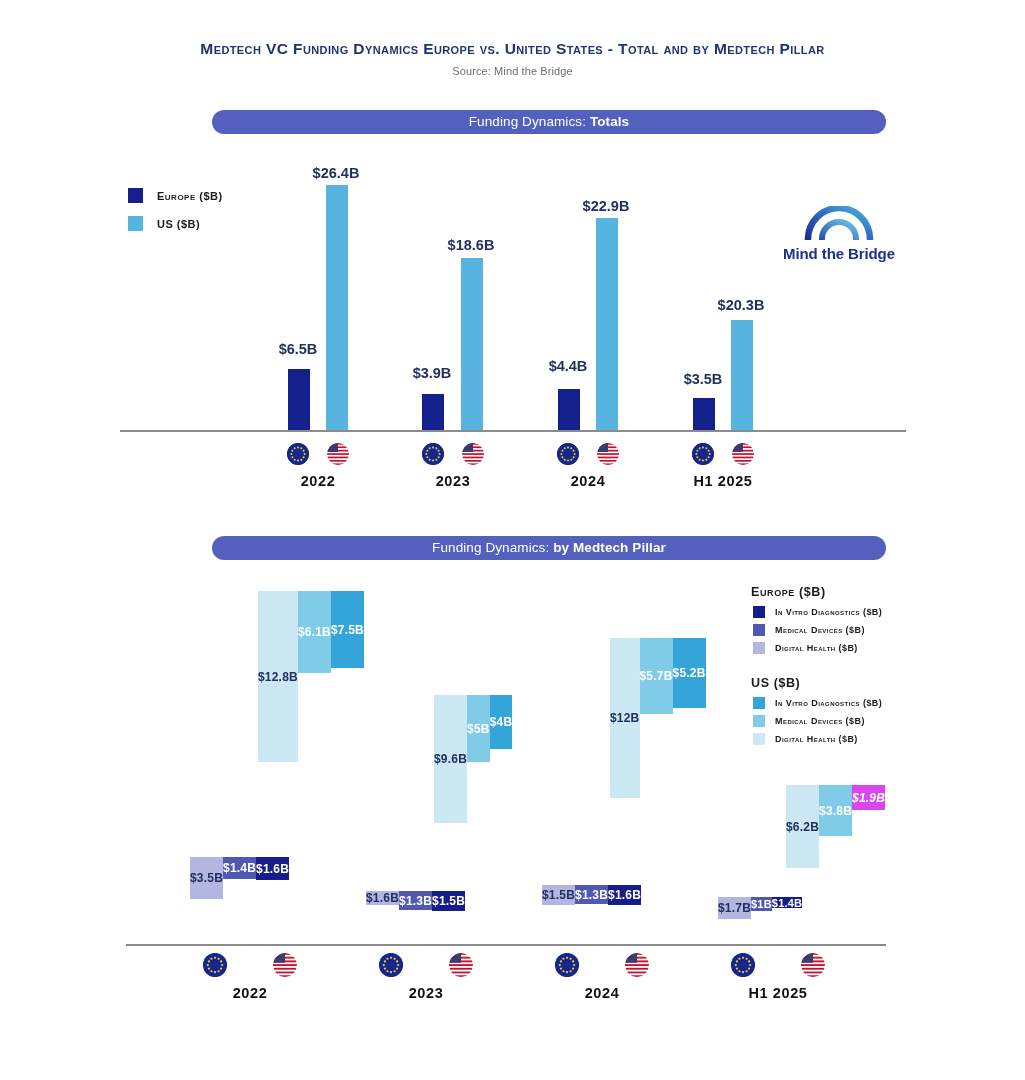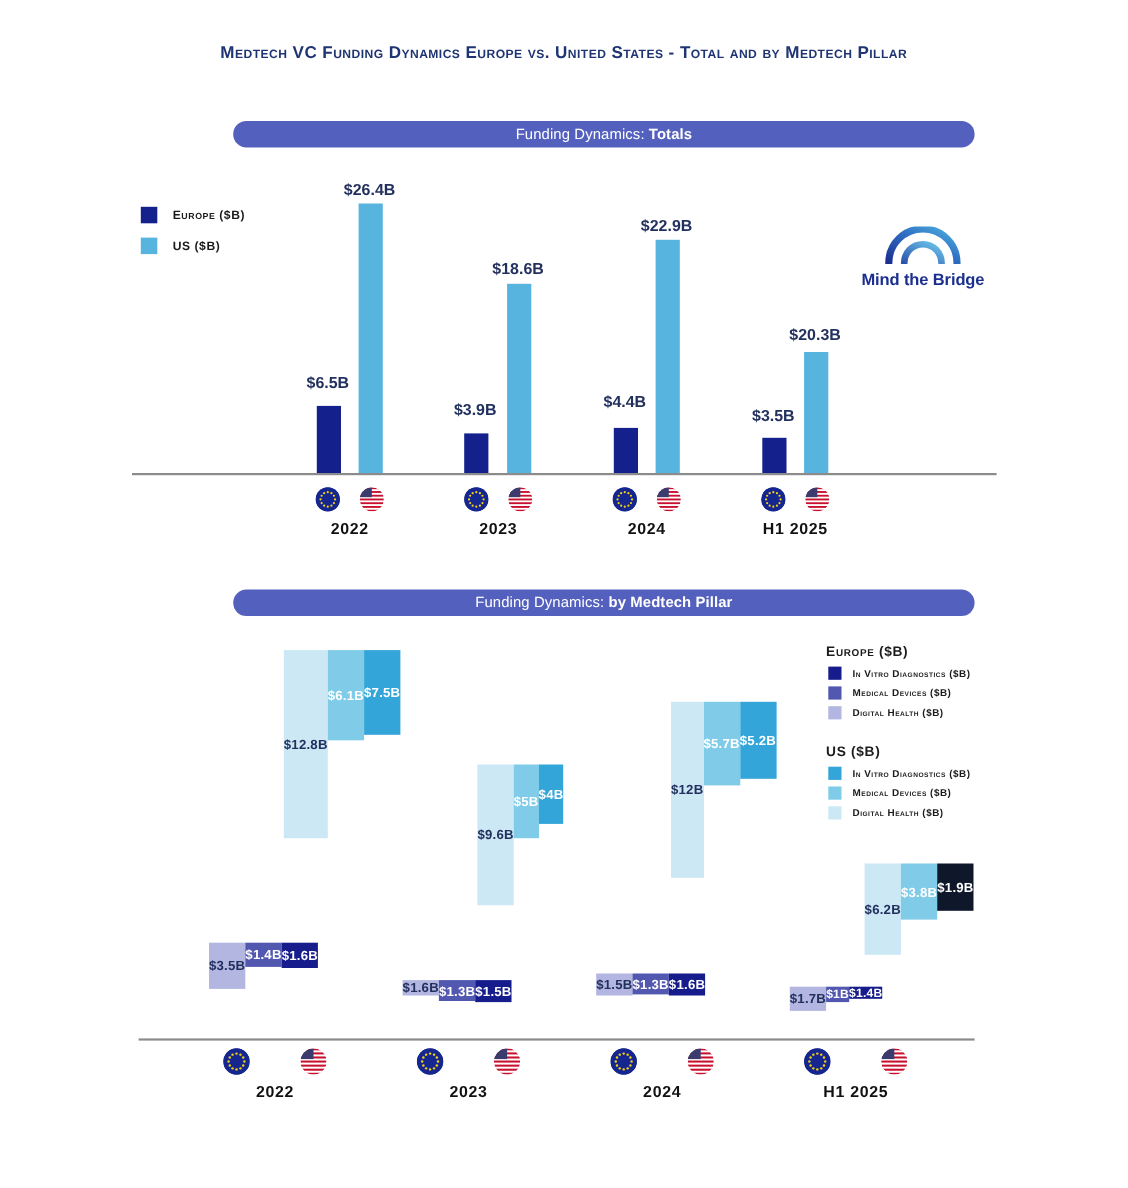--- a/index.html
+++ b/index.html
@@ -166,20 +166,21 @@
     font-weight: bold;
     color: #1b2f8f;
     letter-spacing: -0.1px;
   }
 </style>
 </head>
 <body>
 
 <div id="header">
   <div id="chart-title">Medtech VC Funding Dynamics Europe vs. United States - Total and by Medtech Pillar</div>
+  <div id="chart-source">Source: Mind the Bridge</div>
 </div>
 
 <div class="banner" style="top:110px;">
   <span>Funding Dynamics: </span><span class="b-strong">Totals</span>
 </div>
 
 <div id="legend-top">
   <div class="lg-row">
     <span class="sw" style="background:#14218c"></span>
     <span class="lg-txt">Europe ($B)</span>
@@ -542,21 +543,21 @@
     </div>
   </div>
 
   <div class="stack" style="left:786px; top:785px; width:52px; height:159px;">
     <div class="seg" style="height:83px; background:#cde8f5;">
       <span class="seg-lbl" style="color:#22305e;">$6.2B</span>
     </div>
     <div class="seg" style="height:51px; background:#7fcbe8;">
       <span class="seg-lbl" style="color:#ffffff;">$3.8B</span>
     </div>
-    <div class="seg" style="height:43px; background:#0f172a;">
+    <div class="seg" style="height:25px; background:#d946ef;font-style:italic;">
       <span class="seg-lbl" style="color:#ffffff;">$1.9B</span>
     </div>
   </div>
 
   <div class="tick-group" style="left:190px; top:953px; width:120px;">
     <div class="flags" style="gap:46px;">
       <span class="flag flag-eu" style="width:24px;height:24px;">
         <svg width="24" height="24" viewBox="0 0 22 22">
             <circle cx="11" cy="11" r="11" fill="#15268f"></circle>
             <g fill="#f5d211">

